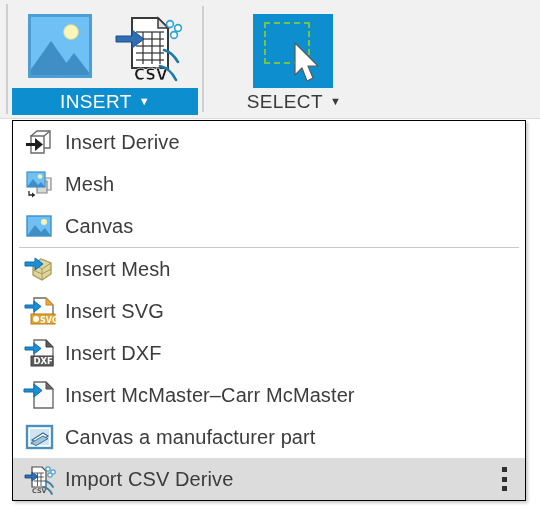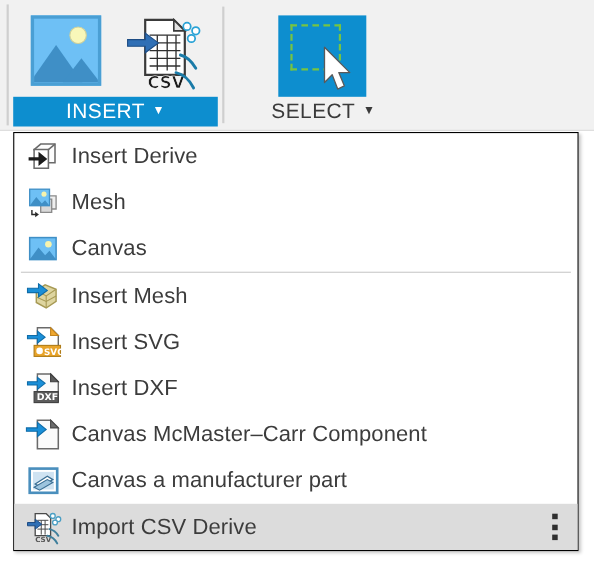--- a/index.html
+++ b/index.html
@@ -360,21 +360,21 @@
   </div>
 
   <div class="menu-item">
     <span class="m-ico">
       <svg width="34" height="34" viewBox="0 0 34 34">
         <path d="M11 4 h12 l7 7 v19 h-19 z" fill="#fbfbfb" stroke="#6a6a6a" stroke-width="1.4"></path>
         <path d="M23 4 l7 7 h-7 z" fill="#6d6d6d" stroke="#4a4a4a" stroke-width="1"></path>
         <path d="M1 11 h10 v-5 l8 6.5 -8 6.5 v-5 h-10 z" fill="#1a8fd8" stroke="#0f6ca8" stroke-width="1"></path>
       </svg>
     </span>
-    <span class="m-label">Canvas McMaster–Carr Component</span>
+    <span class="m-label">Insert McMaster–Carr McMaster</span>
   </div>
 
   <div class="menu-item">
     <span class="m-ico">
       <svg width="34" height="34" viewBox="0 0 34 34">
         <rect x="4" y="6" width="25" height="22" fill="#ffffff" stroke="#4a8fbd" stroke-width="2.4"></rect>
         <rect x="7" y="9" width="19" height="16" fill="#cfe3f2"></rect>
         <path d="M9 20 l11-7 5 3 -11 7 z" fill="#ffffff" stroke="#3b6f94" stroke-width="1.2"></path>
         <path d="M8 23 l12-7 5 2.6 -12 7 z" fill="#9dc4de" stroke="#3b6f94" stroke-width="1"></path>
       </svg>

